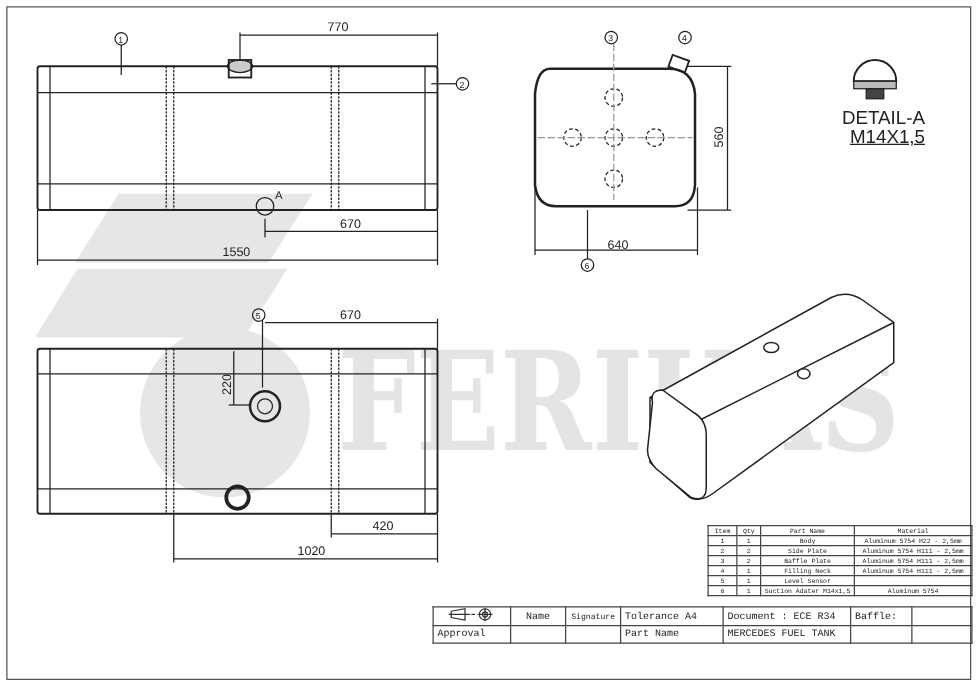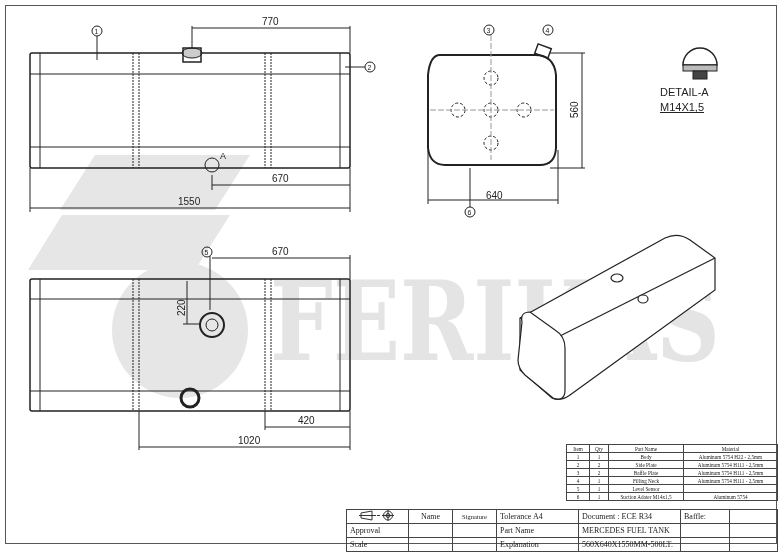--- a/index.html
+++ b/index.html
@@ -1,25 +1,25 @@
 <!DOCTYPE html>
 <html><head>
 <meta charset="utf-8">
 <style>
   html,body{margin:0;padding:0;background:#fff;}
   body{width:784px;height:552px;position:relative;overflow:hidden;font-family:"Liberation Sans",sans-serif;color:#222;}
   .frame{position:absolute;left:5px;top:5px;width:772px;height:539px;border:1px solid #555;box-sizing:border-box;}
   svg.draw{position:absolute;left:0;top:0;}
   .lbl{font-family:"Liberation Sans",sans-serif;fill:#222;}
-  table{border-collapse:collapse;position:absolute;font-family:Liberation Serif, serif;margin-top:24px;}
+  table{border-collapse:collapse;position:absolute;font-family:Liberation Mono, monospace;}
   .parts{left:566px;top:420px;width:212px;font-size:5.2px;}
   .parts td,.parts th{border:1px solid #444;height:7px;padding:0 2px;text-align:center;font-weight:normal;white-space:nowrap;}
   .title{left:346px;top:485px;width:432px;font-size:8px;}
   .title td{border:1px solid #444;height:13px;padding:0 3px;white-space:nowrap;}
-  .detail-text{position:absolute;font-size:11px;text-align:left;width:80px;}
+  .detail-text{position:absolute;font-size:15px;text-align:right;width:80px;}
 </style>
 </head>
 <body>
 
 <div class="frame"></div>
 
 <svg class="draw" width="784" height="552" viewBox="0 0 784 552">
 
   <g fill="#e6e6e6">
     <polygon points="95,155 250,155 215,210 60,210"></polygon>
@@ -218,23 +218,14 @@
   </tr>
   <tr>
     <td>Approval</td>
         <td></td>
         <td></td>
     <td>Part Name</td>
     <td>MERCEDES FUEL TANK</td>
     <td></td>
         <td></td>
   </tr>
-  <tr>
-    <td>Scale</td>
-        <td></td>
-        <td></td>
-    <td>Explanation</td>
-    <td>560X640X1550MM-500LT.</td>
-    <td></td>
-        <td></td>
-  </tr>
 </tbody>
   </table>
 
 </body></html>

